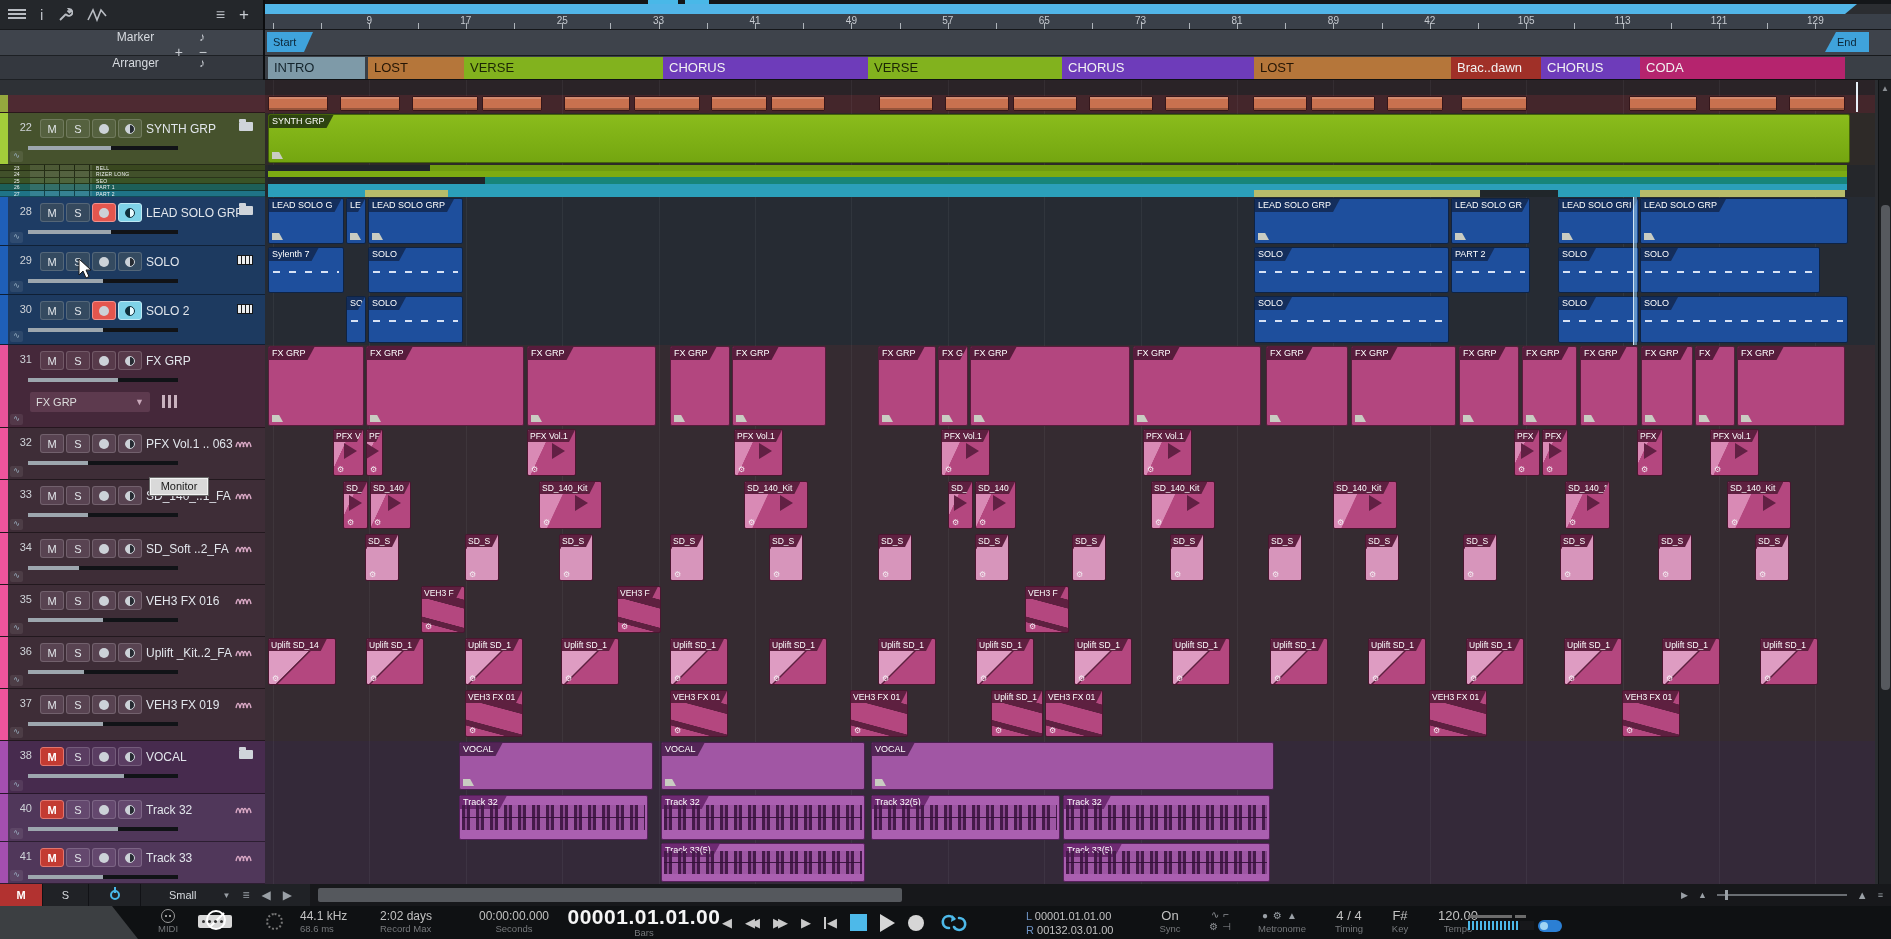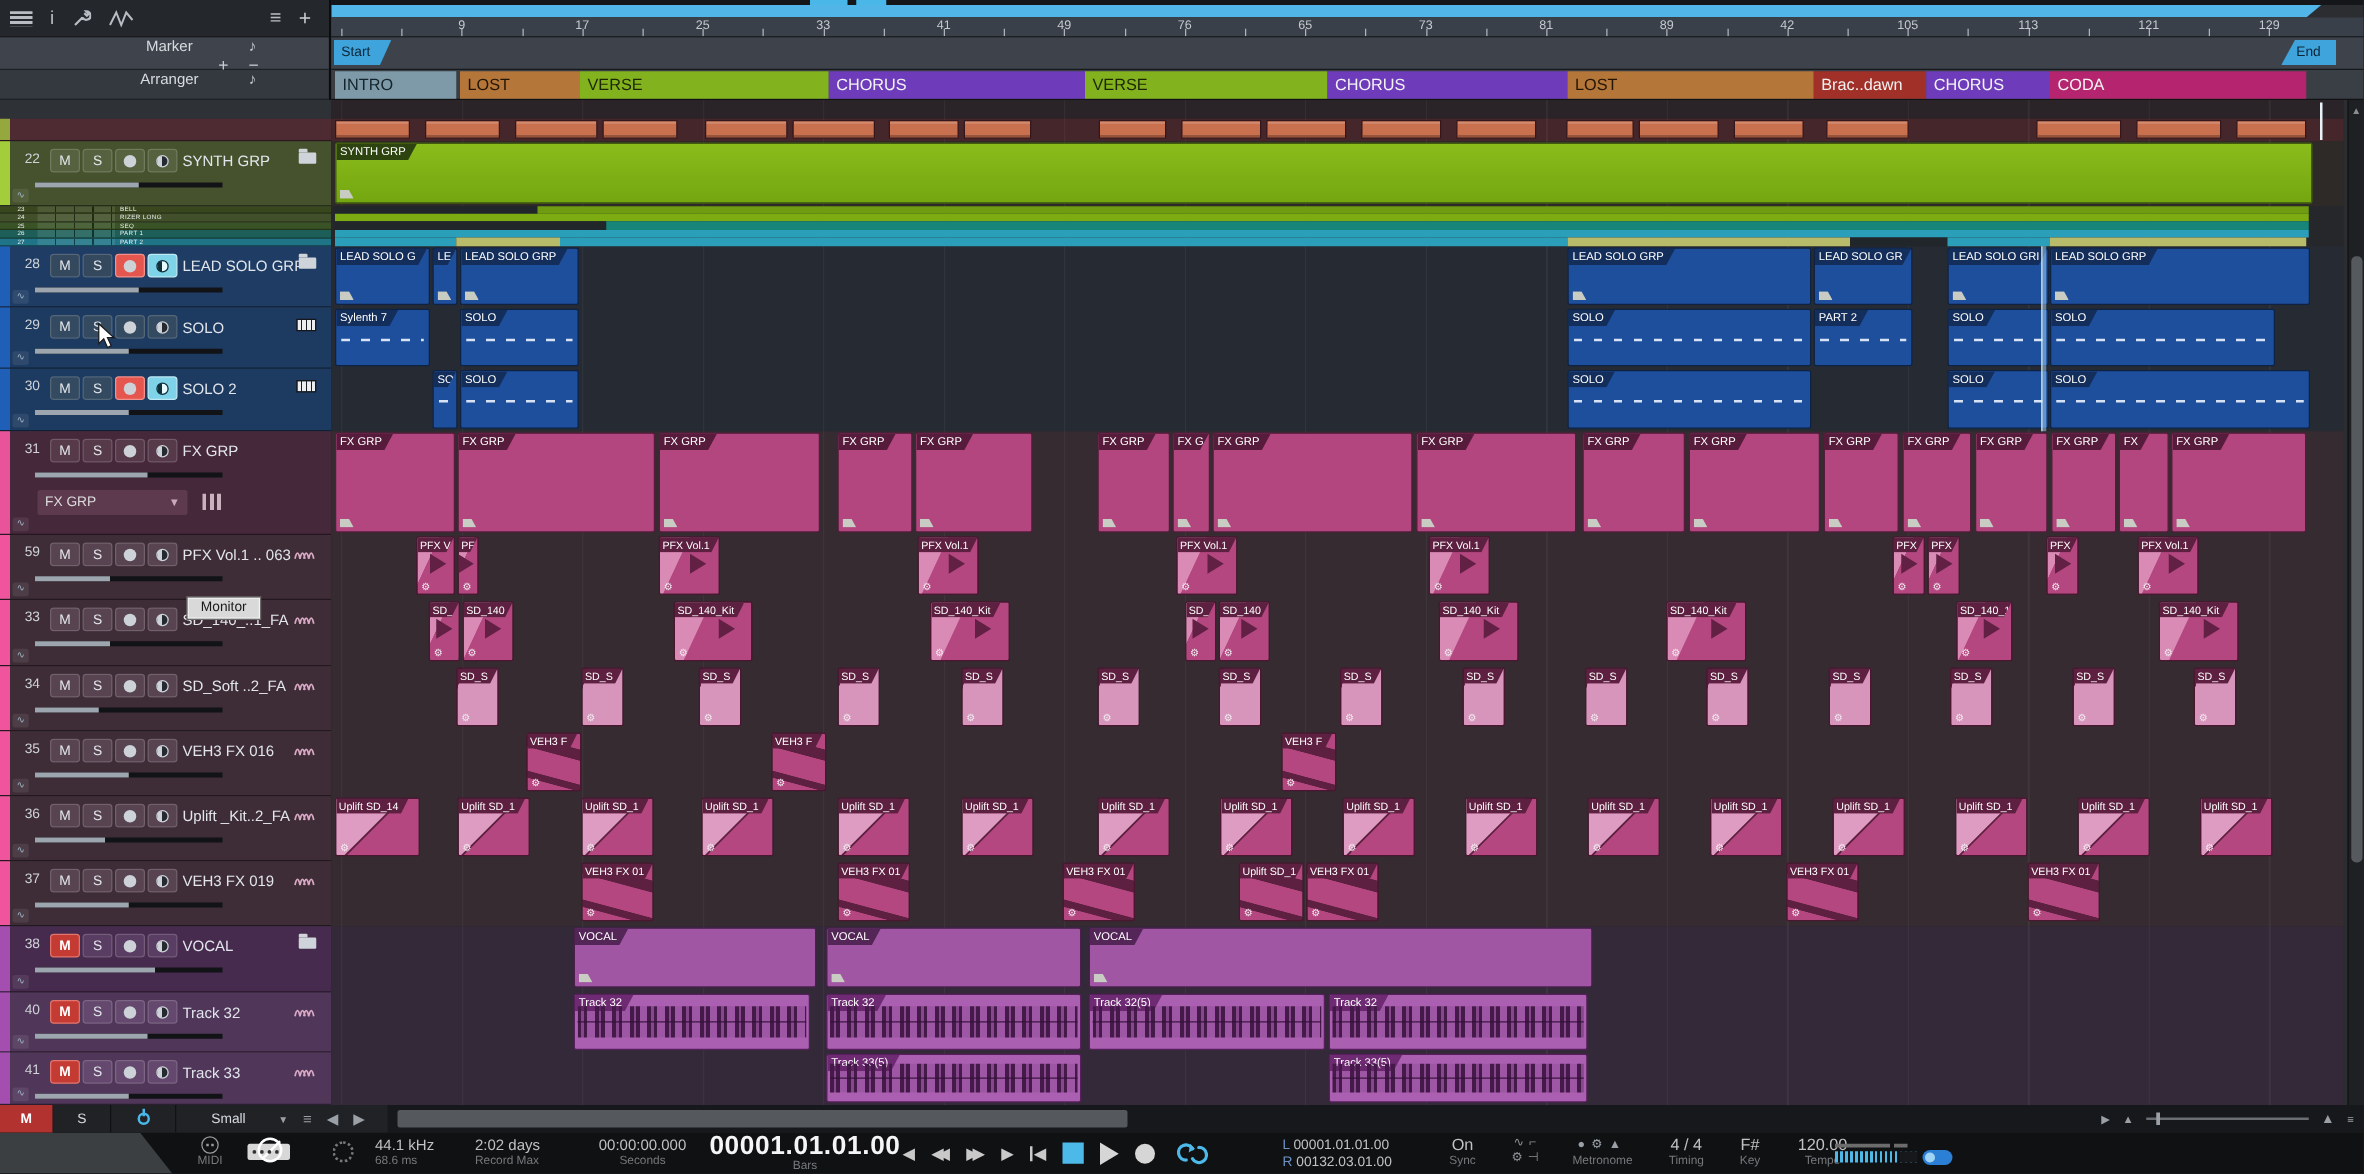--- a/index.html
+++ b/index.html
@@ -314,21 +314,21 @@
           <div class="tname">FX GRP</div>
           <div class="vol">
             <i style="width: 60%;"></i>
           </div>
           <div class="autoc">∿</div>
           <div class="fxdrop">FX GRP<span class="dd">▼</span></div>
           <div class="ic-mixer"></div>
         </div>
         <div class="trk" style="top: 348px; height: 52px; background: rgb(62, 45, 55);">
           <div class="strip" style="background: rgb(239, 84, 156);"></div>
-          <div class="tnum">59</div>
+          <div class="tnum">32</div>
           <div class="tbtns">
             <div class="tbtn" style="background: rgb(88, 67, 81);">M</div>
             <div class="tbtn" style="background: rgb(88, 67, 81);">S</div>
             <div class="tbtn" style="background: rgb(88, 67, 81);">
               <div class="dot"></div>
             </div>
             <div class="tbtn" style="background: rgb(88, 67, 81);">
               <div class="half"></div>
             </div>
           </div>
@@ -612,21 +612,21 @@
         <div class="rtick" style="left: 1405.8px;"></div>
         <div class="rtick" style="left: 1454px;"></div>
         <div class="rtick" style="left: 1502.2px;"></div>
         <div class="rtick" style="left: 1550.4px;"></div>
         <div class="rnum" style="left: 104.4px;">9</div>
         <div class="rnum" style="left: 200.8px;">17</div>
         <div class="rnum" style="left: 297.2px;">25</div>
         <div class="rnum" style="left: 393.6px;">33</div>
         <div class="rnum" style="left: 490px;">41</div>
         <div class="rnum" style="left: 586.4px;">49</div>
-        <div class="rnum" style="left: 682.8px;">76</div>
+        <div class="rnum" style="left: 682.8px;">57</div>
         <div class="rnum" style="left: 779.2px;">65</div>
         <div class="rnum" style="left: 875.6px;">73</div>
         <div class="rnum" style="left: 972px;">81</div>
         <div class="rnum" style="left: 1068.4px;">89</div>
         <div class="rnum" style="left: 1164.8px;">42</div>
         <div class="rnum" style="left: 1261.2px;">105</div>
         <div class="rnum" style="left: 1357.6px;">113</div>
         <div class="rnum" style="left: 1454px;">121</div>
         <div class="rnum" style="left: 1550.4px;">129</div>
       </div>

